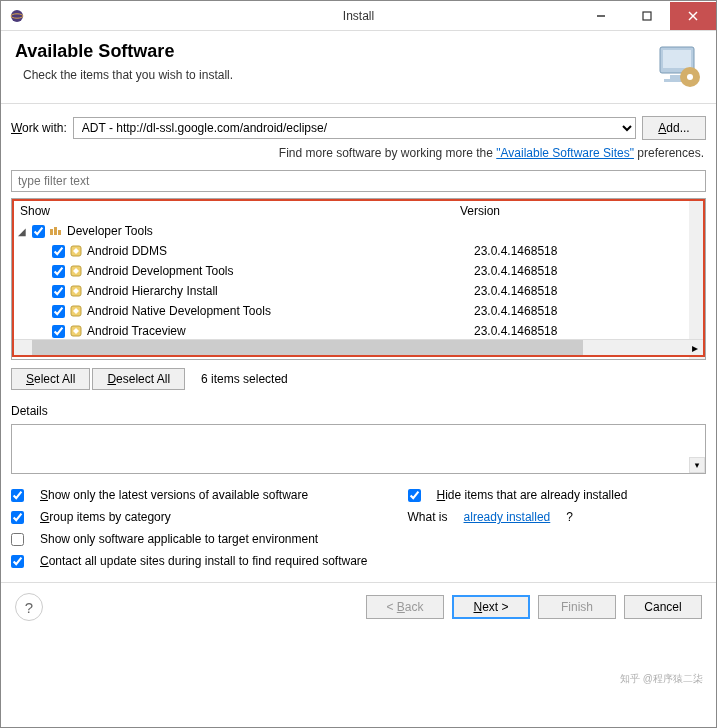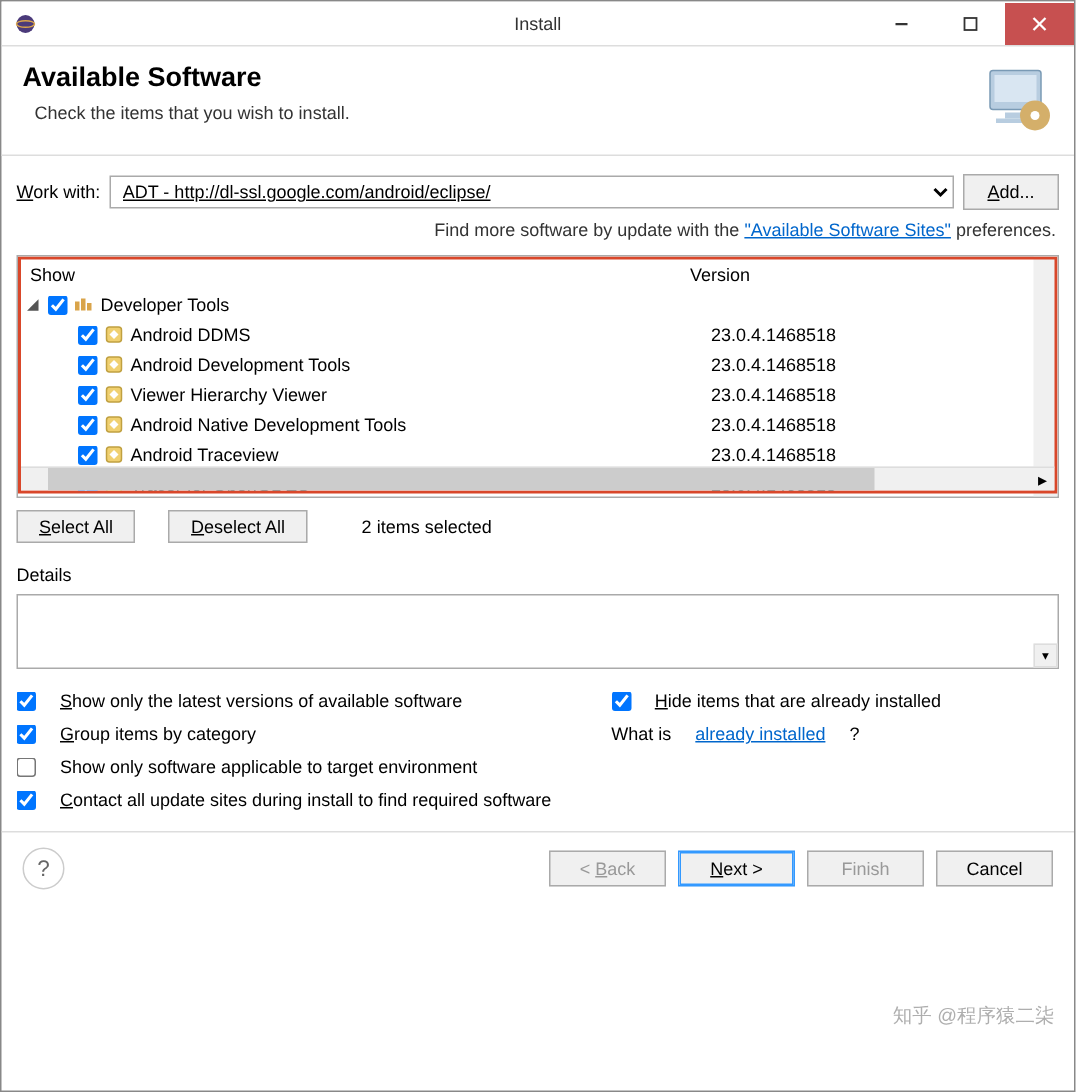--- a/index.html
+++ b/index.html
@@ -15,21 +15,21 @@
     
     .header { padding: 10px 14px 14px 14px; background: #fff; border-bottom: 1px solid #ddd; display: flex; }
     .header-text { flex: 1; }
     .header-title { font-weight: bold; font-size: 18px; margin-bottom: 6px; }
     .header-desc { margin-left: 8px; color: #333; }
     .header-icon { width: 48px; height: 48px; position: relative; }
     
     .content { padding: 12px 10px; }
     
     .work-row { display: flex; align-items: center; gap: 6px; margin-bottom: 0; }
-    .work-select { flex: 1; height: 22px; border: 1px solid #aaa; padding: 2px 4px; background: #fff; text-decoration: underline; }
+    .work-select { flex: 1; height: 22px; border: 1px solid #aaa; padding: 2px 4px; background: #fff; }
     .add-btn { width: 64px; height: 24px; border: 1px solid #aaa; background: #f0f0f0; }
     
     .find-more { text-align: right; margin: 6px 2px 10px 0; color: #333; }
     .find-more a { color: #0066cc; }
     
     .filter-input { width: 100%; height: 22px; border: 1px solid #aaa; padding: 2px 6px; margin-bottom: 6px; background: #fff; color: #888; }
     
     .tree-container { border: 1px solid #aaa; height: 162px; position: relative; overflow: hidden; }
     .tree-inner { border: 2px solid #d9472a; margin: 0px; height: 158px; overflow: hidden; position: relative; }
     .tree-header { display: flex; align-items: center; height: 20px; }
@@ -42,21 +42,21 @@
     .tree-cell-name { width: 440px; display: flex; align-items: center; gap: 4px; }
     .tree-cell-version { }
     .expand-arrow { width: 10px; display: inline-block; font-size: 10px; color: #555; }
     .tree-checkbox { width: 13px; height: 13px; }
     .tree-item-icon { width: 14px; height: 14px; display: inline-flex; }
     .hscroll { position: absolute; bottom: 0; left: 0; right: 0; height: 16px; background: #f0f0f0; border-top: 1px solid #ddd; display: flex; }
     .hscroll-thumb { background: #ccc; width: 80%; margin-left: 18px; }
     .hscroll-arrow { width: 16px; display: flex; align-items: center; justify-content: center; margin-left: auto; }
     .vscroll { position: absolute; right: 0; top: 0; bottom: 0; width: 16px; background: #f0f0f0; }
     
-    .select-row { display: flex; align-items: center; gap: 22px; margin-top: 8px; margin-bottom: 14px; }
+    .select-row { display: flex; align-items: center; gap: 2px; margin-top: 8px; margin-bottom: 14px; }
     .sel-btn { padding: 3px 14px; border: 1px solid #aaa; background: #f0f0f0; }
     .items-selected { margin-left: 14px; }
     
     .details-label { margin-bottom: 6px; }
     .details-box { width: 100%; height: 50px; border: 1px solid #aaa; background: #fff; position: relative; margin-bottom: 14px; }
     .details-box .dv { position: absolute; right: 0; bottom: 0; width: 16px; height: 16px; background: #f0f0f0; border: 1px solid #ddd; font-size: 9px; display: flex; align-items: center; justify-content: center; }
     
     .options { display: flex; gap: 40px; margin-bottom: 4px; }
     .options-col { display: flex; flex-direction: column; gap: 8px; }
     .option-row { display: flex; align-items: center; gap: 16px; }
@@ -67,21 +67,21 @@
     
     .footer { display: flex; align-items: center; padding: 0 4px 8px 4px; }
     .help-btn { width: 28px; height: 28px; border: 1px solid #ccc; border-radius: 50%; background: #fff; display: flex; align-items: center; justify-content: center; color: #666; font-size: 15px; }
     .wizard-btns { margin-left: auto; display: flex; gap: 8px; }
     .wiz-btn { width: 78px; height: 24px; border: 1px solid #aaa; background: #f0f0f0; }
     .wiz-btn.default { border: 1px solid #3399ff; box-shadow: 0 0 0 1px #3399ff inset; }
     .wiz-btn:disabled { color: #999; }
     
     .u { text-decoration: underline; }
     
-    .watermark { position: absolute; right: 14px; bottom: 42px; color: rgba(120,120,120,0.6); font-size: 13px; pointer-events: none; }
+    .watermark { position: absolute; right: 14px; bottom: 42px; color: rgba(120,120,120,0.6); font-size: 10px; pointer-events: none; }
   </style>
 </head>
 <body>
 
 <div class="titlebar">
   <span class="titlebar-icon">
     <svg viewBox="0 0 16 16">
         <circle cx="8" cy="8" r="6" fill="#4b3a7a"></circle>
         <ellipse cx="8" cy="8" rx="6" ry="2.2" fill="none" stroke="#d9a44a" stroke-width="1"></ellipse>
       </svg>
@@ -127,23 +127,24 @@
 <div class="content">
   <div class="work-row">
     <span><span class="u">W</span>ork with:</span>
     <select class="work-select">
       <option>ADT - http://dl-ssl.google.com/android/eclipse/</option>
     </select>
     <button class="add-btn"><span class="u">A</span>dd...</button>
   </div>
   
   <div class="find-more">
-    <span>Find more software by update with the </span><a href="#">"Available Software Sites"</a><span> preferences.</span>
-  </div>
-  
+    <span>Find more software by working more the </span><a href="#">"Available Software Sites"</a><span> preferences.</span>
+  </div>
+  
+  <input class="filter-input" placeholder="type filter text" style="">
   
   <div class="tree-container">
     <div class="vscroll"></div>
     <div class="tree-inner">
       <div class="tree-header">
         <div class="tree-header-col tree-header-name">Show</div>
         <div class="tree-header-col">Version</div>
       </div>
       <div class="tree-rows" id="tree-rows">
           <div class="tree-row parent">
@@ -188,21 +189,21 @@
           </div>
           <div class="tree-row child">
             <div class="tree-cell-name" style="width:422px">
               <input type="checkbox" class="tree-checkbox" checked="" style="">
               <span class="tree-item-icon">
                 <svg viewBox="0 0 14 14">
                   <rect x="2" y="2" width="10" height="10" rx="2" fill="#f0d070" stroke="#c0a040"></rect>
                   <path d="M4 7 L7 4 L10 7 L7 10 Z" fill="#fff"></path>
                 </svg>
               </span>
-              <span>Viewer Hierarchy Viewer</span>
+              <span>Android Hierarchy Install</span>
             </div>
             <div class="tree-cell-version">23.0.4.1468518</div>
           </div>
           <div class="tree-row child">
             <div class="tree-cell-name" style="width:422px">
               <input type="checkbox" class="tree-checkbox" checked="" style="">
               <span class="tree-item-icon">
                 <svg viewBox="0 0 14 14">
                   <rect x="2" y="2" width="10" height="10" rx="2" fill="#f0d070" stroke="#c0a040"></rect>
                   <path d="M4 7 L7 4 L10 7 L7 10 Z" fill="#fff"></path>
@@ -242,21 +243,21 @@
       <div class="hscroll">
         <div class="hscroll-thumb"></div>
         <div class="hscroll-arrow">▸</div>
       </div>
     </div>
   </div>
   
   <div class="select-row">
     <button class="sel-btn"><span class="u">S</span>elect All</button>
     <button class="sel-btn"><span class="u">D</span>eselect All</button>
-    <span class="items-selected">2 items selected</span>
+    <span class="items-selected">6 items selected</span>
   </div>
   
   <div class="details-label">Details</div>
   <div class="details-box">
       <div class="dv">▾</div>
     </div>
   
   <div class="options">
     <div class="options-col">
       <label class="option-row">

